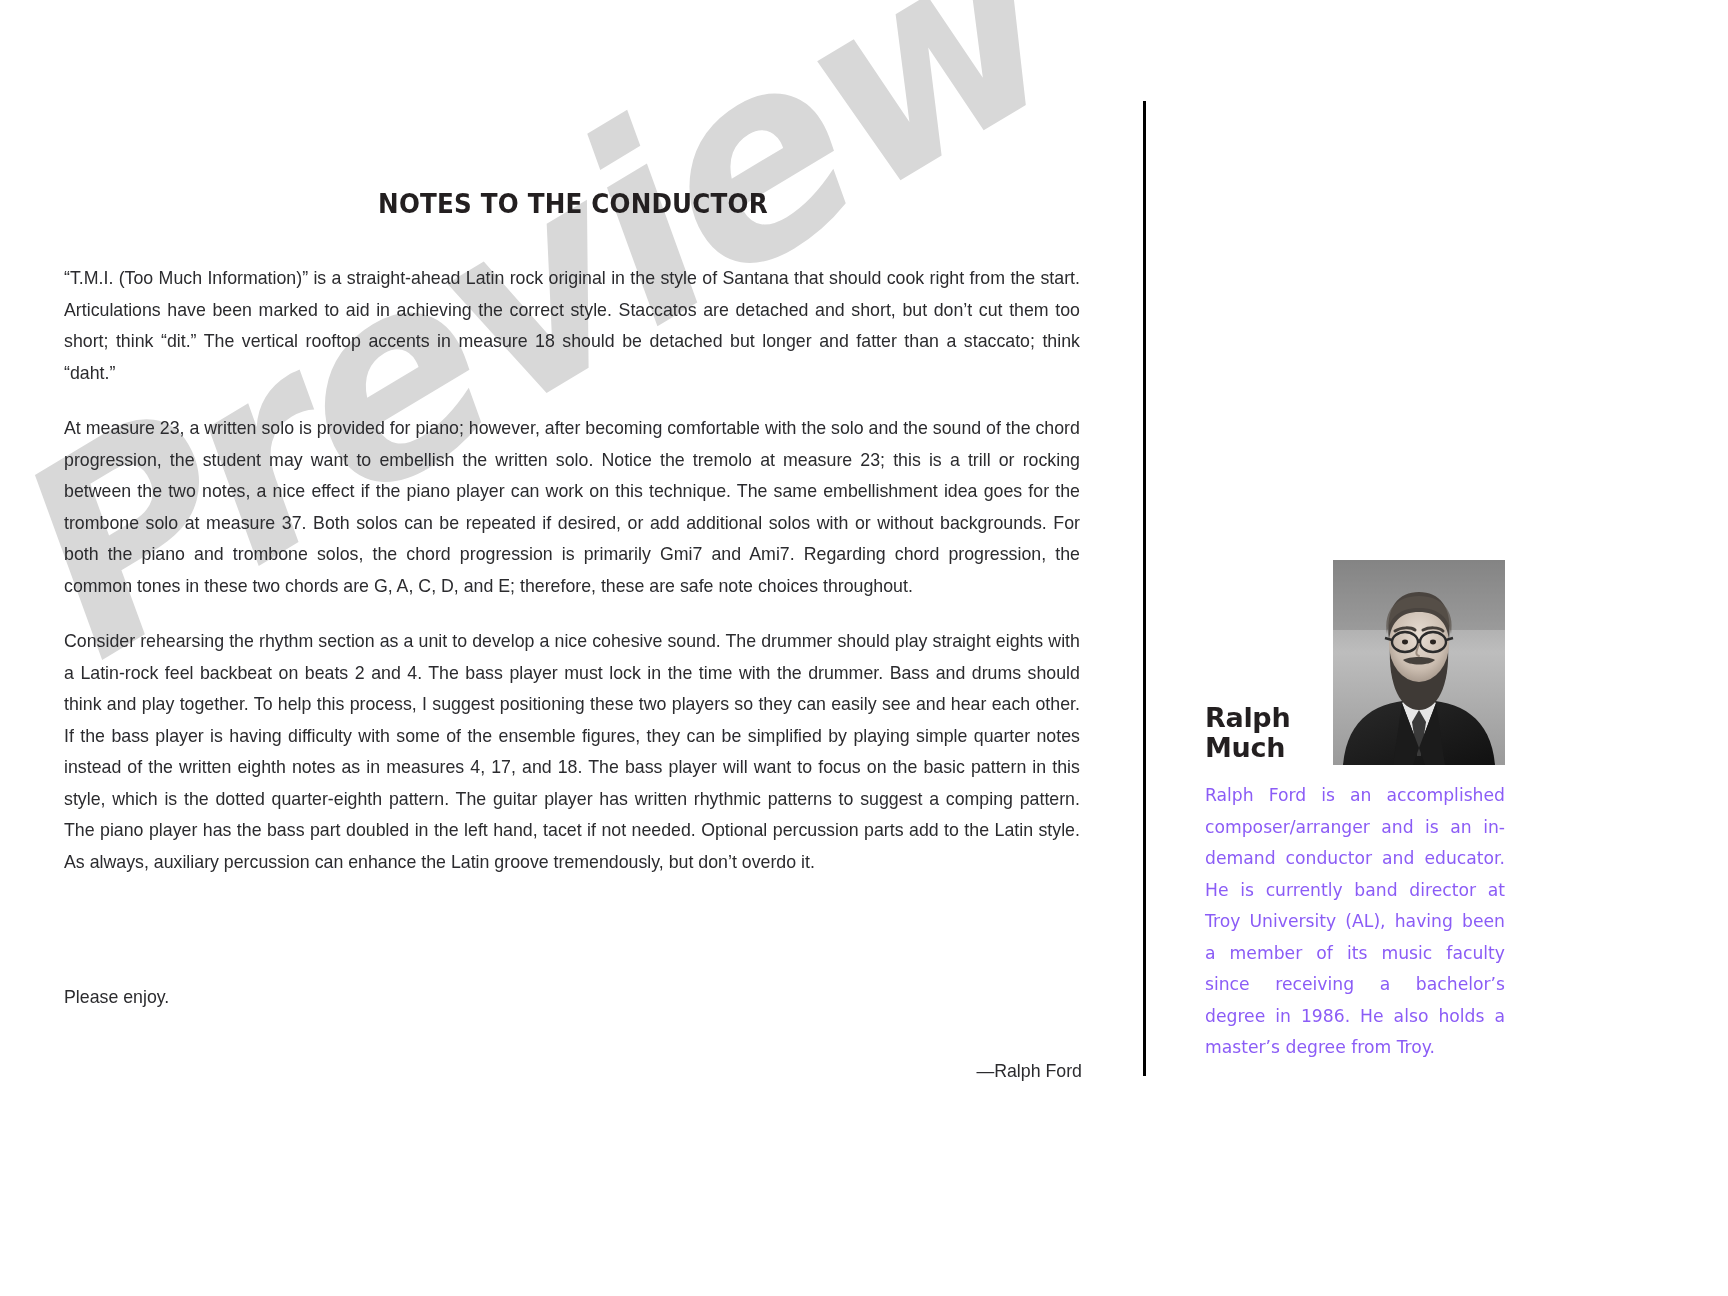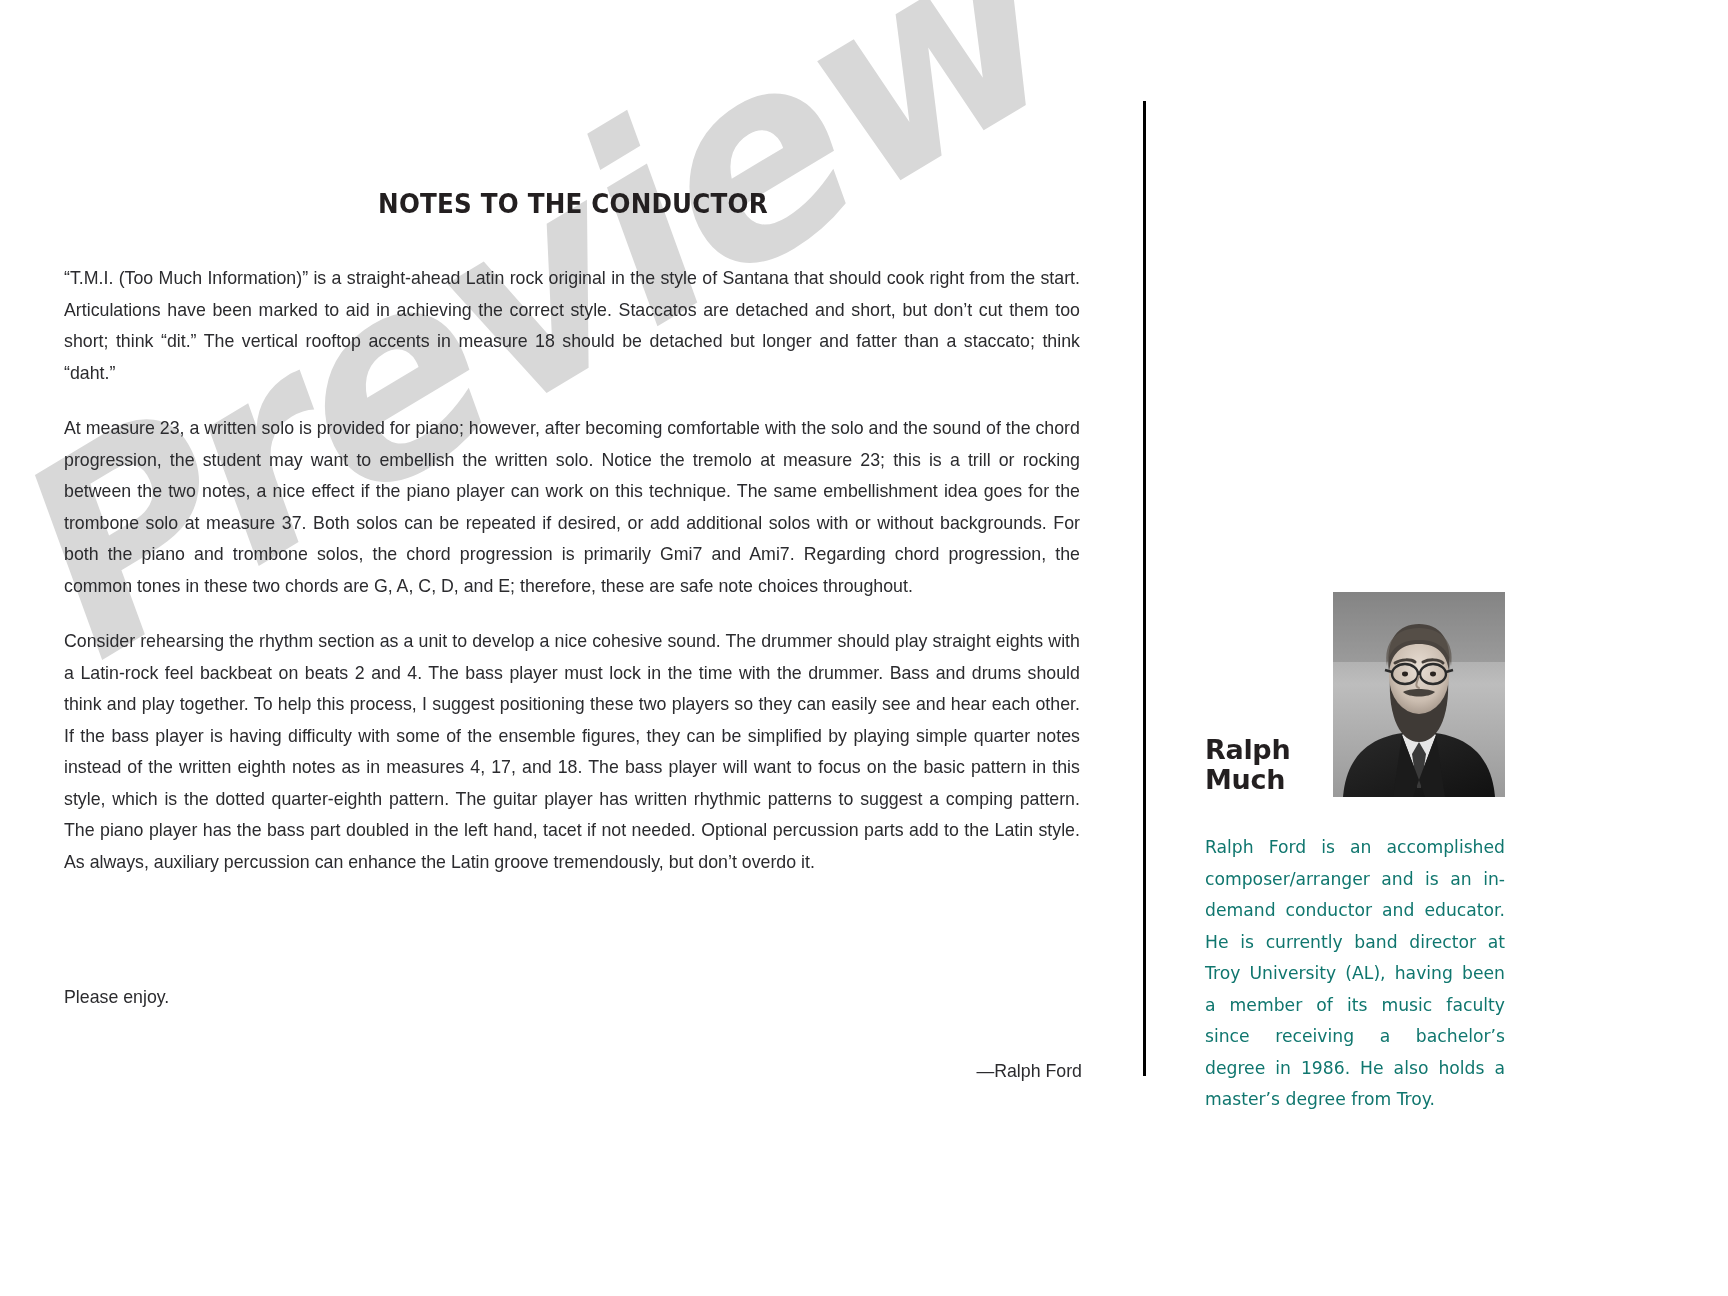--- a/index.html
+++ b/index.html
@@ -103,21 +103,21 @@
     width: 3px;
     height: 975px;
     background: #000000;
     z-index: 10;
   }
 
   
   #right-col {
     position: absolute;
     left: 1205px;
-    top: 592px;
+    top: 560px;
     width: 300px;
     z-index: 10;
   }
   #bio-head {
     position: relative;
     height: 210px;
   }
   #portrait {
     position: absolute;
     right: 0;
@@ -133,25 +133,25 @@
     left: 0;
     top: 143px;
     font-family: "DejaVu Sans", sans-serif;
     font-weight: 700;
     font-size: 27px;
     line-height: 30px;
     color: #231f20;
     letter-spacing: -0.3px;
   }
   #bio-text {
-    margin: 30px 0 0 0;
+    margin: 10px 0 0 0;
     font-family: "DejaVu Sans", sans-serif;
     font-size: 17.2px;
     line-height: 31.5px;
-    color: #0f766e;
+    color: #8b5cf6;
     text-align: justify;
     text-justify: inter-word;
     width: 300px;
   }
 </style>
 </head>
 <body>
 
 <div id="page">
 

